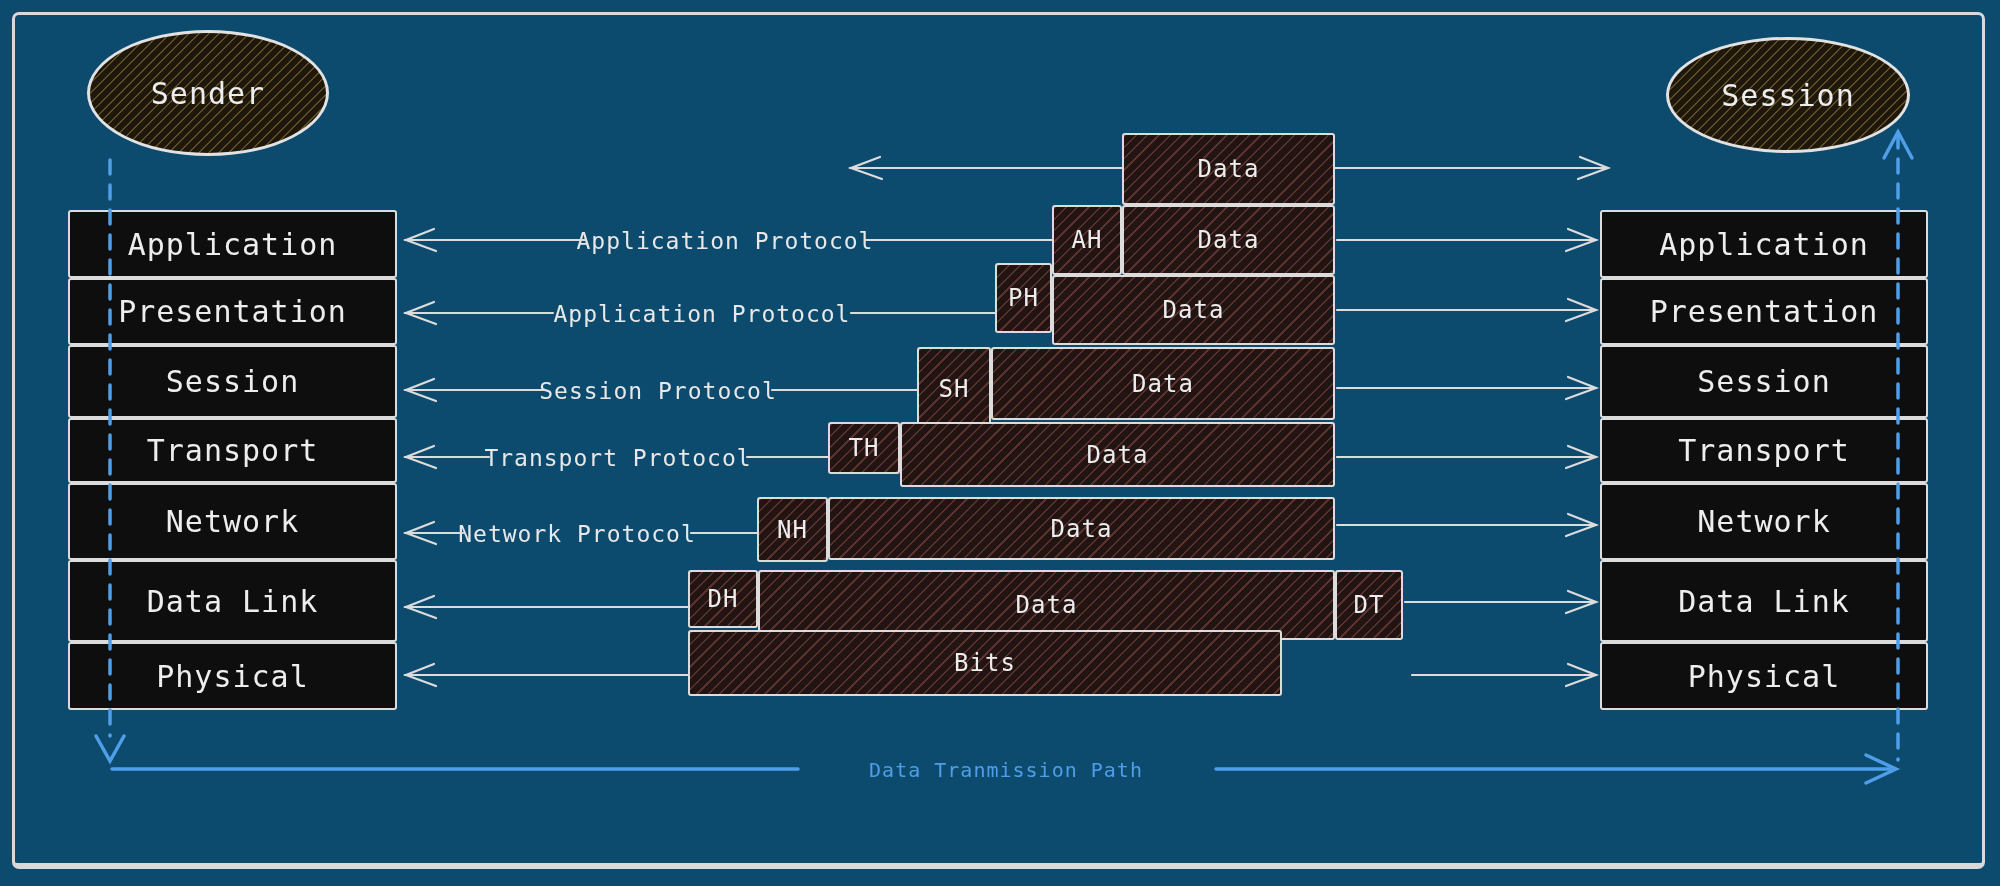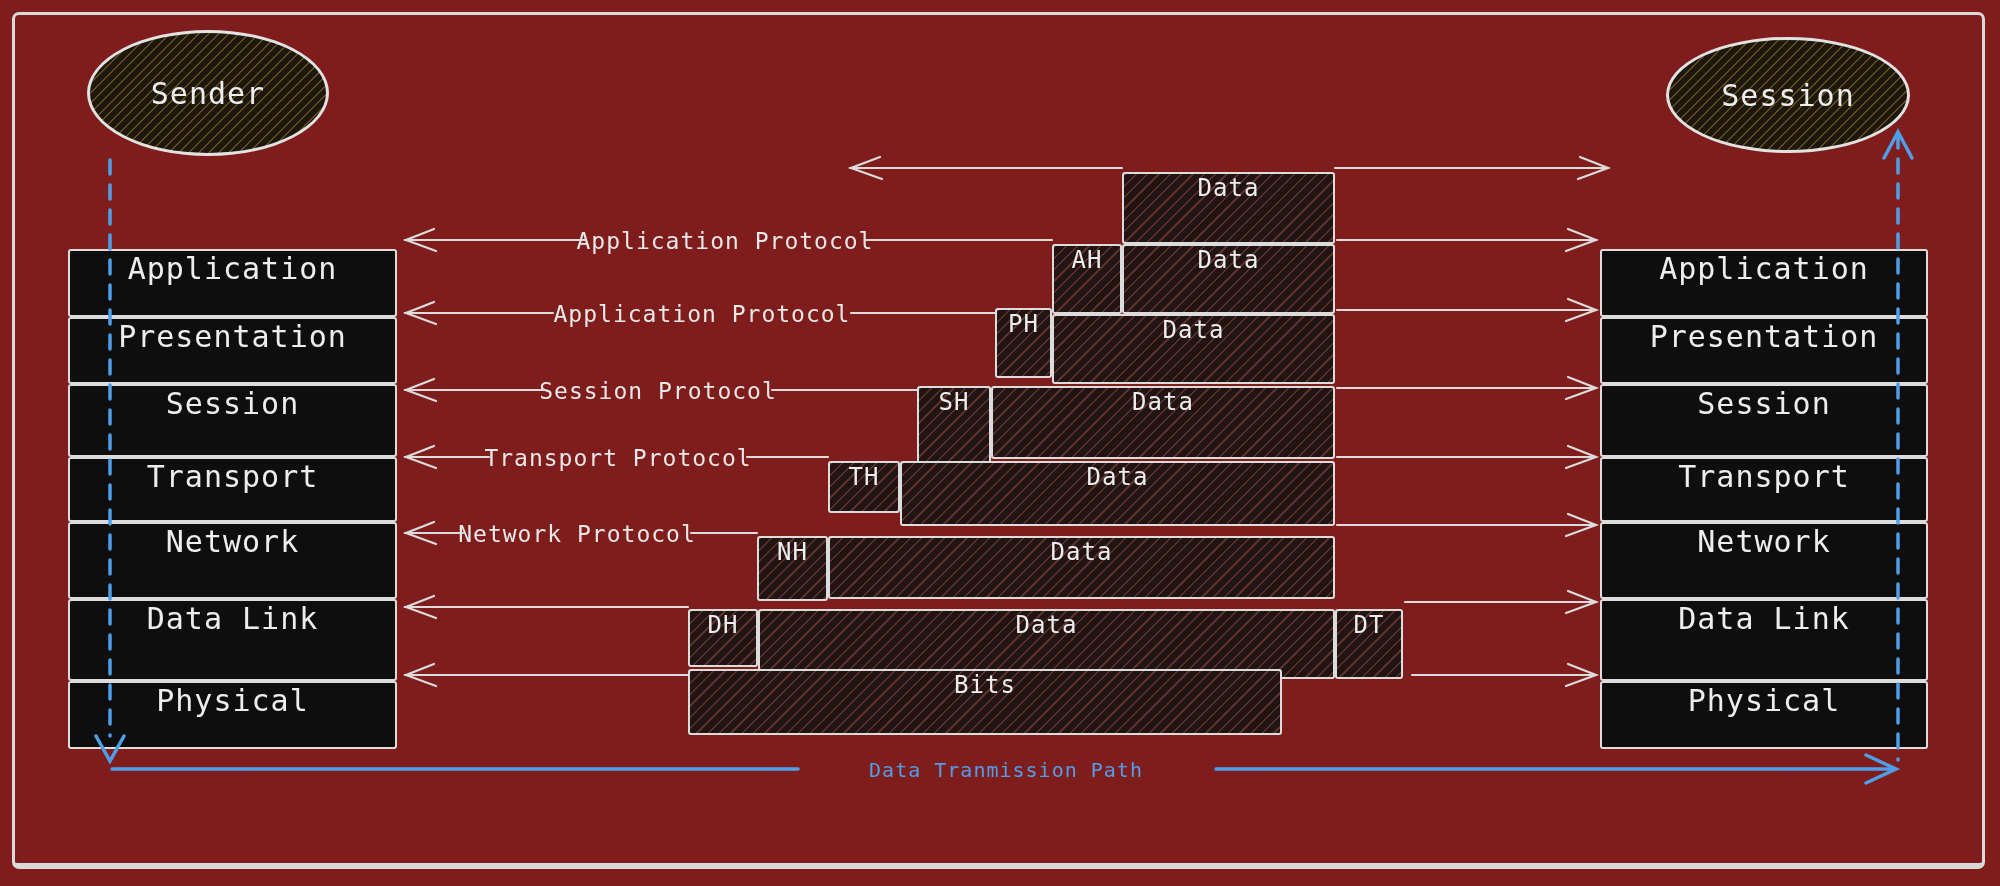--- a/index.html
+++ b/index.html
@@ -1,31 +1,31 @@
 <!DOCTYPE html>
 <html><head>
 <meta charset="utf-8">
 <style>
   html,body{margin:0;padding:0;background:#070707;}
   #stage{
     position:relative;width:2000px;height:886px;overflow:hidden;
-    background:#7f1d1d;
+    background:#0c4a6e;
     font-family:"DejaVu Sans Mono","Liberation Mono",monospace;
     color:#ededed;
   }
   #frame{
     position:absolute;left:12px;top:12px;width:1973px;height:857px;
     border:3px solid #d9d9d9;border-bottom-width:6px;border-radius:7px;
     box-sizing:border-box;z-index:0;
   }
   .box{
     position:absolute;box-sizing:border-box;
     border:2px solid #dcdcdc;border-radius:3px;
-    display:flex;justify-content:center;
-    background:#0e0e0e;z-index:1;margin-top:39px;
+    display:flex;align-items:center;justify-content:center;
+    background:#0e0e0e;z-index:1;
   }
   .hatch-red{
     background-color:#211413;
     background-image:repeating-linear-gradient(135deg,
       rgba(224,120,104,0.30) 0px, rgba(224,120,104,0.30) 1.6px,
       transparent 1.6px, transparent 8px);
   }
   .hatch-olive{
     background-color:#1d170c;
     background-image:repeating-linear-gradient(135deg,
@@ -110,21 +110,21 @@
     <span class="encap-label">Data</span>
     </div>
 
   <div class="box hatch-red" style="left:1052px;top:205px;width:70px;height:70px">
     <span class="encap-label">AH</span>
     </div>
   <div class="box hatch-red" style="left:1122px;top:205px;width:213px;height:70px">
     <span class="encap-label">Data</span>
     </div>
 
-  <div class="box hatch-red" style="left:995px;top:269px;width:57px;height:70px">
+  <div class="box hatch-red" style="left:995px;top:263px;width:57px;height:70px">
     <span class="encap-label">PH</span>
     </div>
   <div class="box hatch-red" style="left:1052px;top:275px;width:283px;height:70px">
     <span class="encap-label">Data</span>
     </div>
 
   <div class="box hatch-red" style="left:917px;top:347px;width:74px;height:84px">
     <span class="encap-label">SH</span>
     </div>
   <div class="box hatch-red" style="left:991px;top:347px;width:344px;height:73px">

